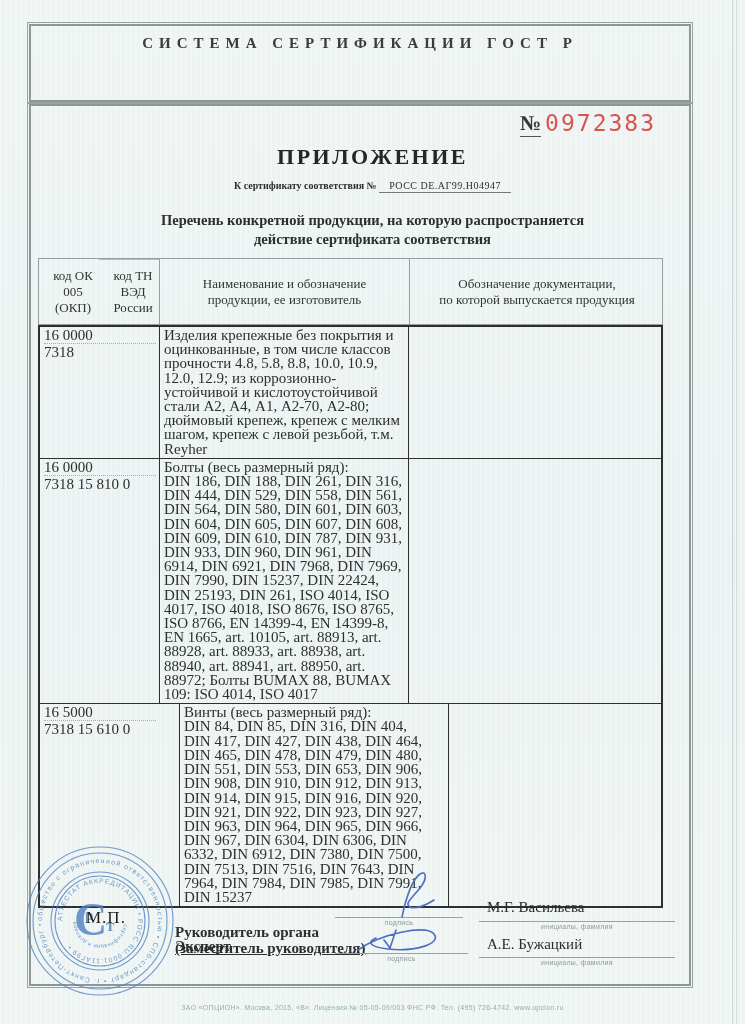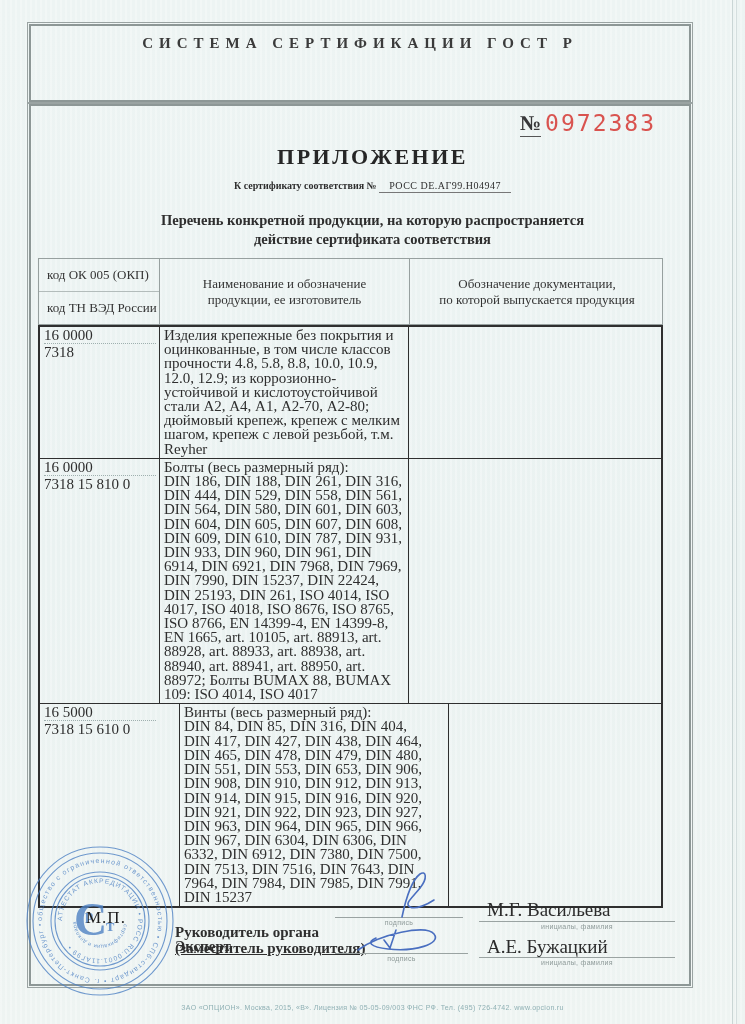--- a/index.html
+++ b/index.html
@@ -40,21 +40,21 @@
   .cert-line .num{border-bottom:1px solid #777;padding:0 10px 1px 10px;letter-spacing:.5px;}
   .desc{position:absolute;left:0;top:211px;width:100%;text-align:center;font-weight:bold;
     font-size:14.5px;line-height:19px;white-space:pre-line;}
 
   
   .tbl{position:absolute;left:38px;top:258px;width:625px;}
   .thead{display:grid;grid-template-columns:120px 250px 255px;border:1px solid #97a09f;height:65px;}
   .th{font-size:13px;text-align:center;color:#333;position:relative;}
   .th+.th{border-left:1px solid #97a09f;}
   .th .mid{display:flex;align-items:center;justify-content:center;height:100%;white-space:pre-line;line-height:16px;}
-  .th-split{display:flex;flex-direction:column;}
+  .th-split{display:flex;flex-direction:row;}
   .th-split div{flex:1;display:flex;align-items:center;padding-left:8px;}
   .th-split div+div{border-top:1px solid #b3bcbb;}
   .tbody{border:2px solid #2f2f2f;border-top:2px solid #2f2f2f;}
   .trow{display:grid;grid-template-columns:119px 249px 255px;}
   .trow+.trow{border-top:1.5px solid #2f2f2f;}
   .td{font-size:15px;line-height:14.2px;padding:1px 3px 2px 4px;}
   .td+.td{border-left:1.5px solid #2f2f2f;}
   .trow.r1{min-height:105px;}
   .trow.r2{min-height:196px;}
   .trow.r3{min-height:180px;gap:20px;}
@@ -70,21 +70,21 @@
   .l1{left:335px;top:917px;width:128px;}
   .l2{left:335px;top:953px;width:133px;}
   .n1{left:479px;top:921px;width:196px;}
   .n2{left:479px;top:957px;width:196px;}
   .cap{position:absolute;font-family:"Liberation Sans",sans-serif;font-size:7px;color:#8e9a99;
     text-align:center;letter-spacing:.3px;}
   .cap.c1{left:335px;top:919px;width:128px;}
   .cap.c2{left:335px;top:955px;width:133px;}
   .cap.c3{left:479px;top:923px;width:196px;}
   .cap.c4{left:479px;top:959px;width:196px;}
-  .name{position:absolute;font-size:19px;color:#2c2c2c;}
+  .name{position:absolute;font-size:15px;color:#2c2c2c;}
   .name.nm1{left:487px;top:899px;}
   .name.nm2{left:487px;top:936px;}
   .mp{position:absolute;left:86px;top:908px;font-size:17px;color:#1d1d1d;letter-spacing:1px;}
 
   .stamp{position:absolute;left:22px;top:843px;width:156px;height:156px;opacity:.8;}
   .handsig{position:absolute;left:330px;top:860px;width:160px;height:100px;}
 
   .footer{position:absolute;left:0;top:1004px;width:100%;text-align:center;
     font-family:"Liberation Sans",sans-serif;font-size:7px;color:#8fb0b4;letter-spacing:.3px;}
 </style>

